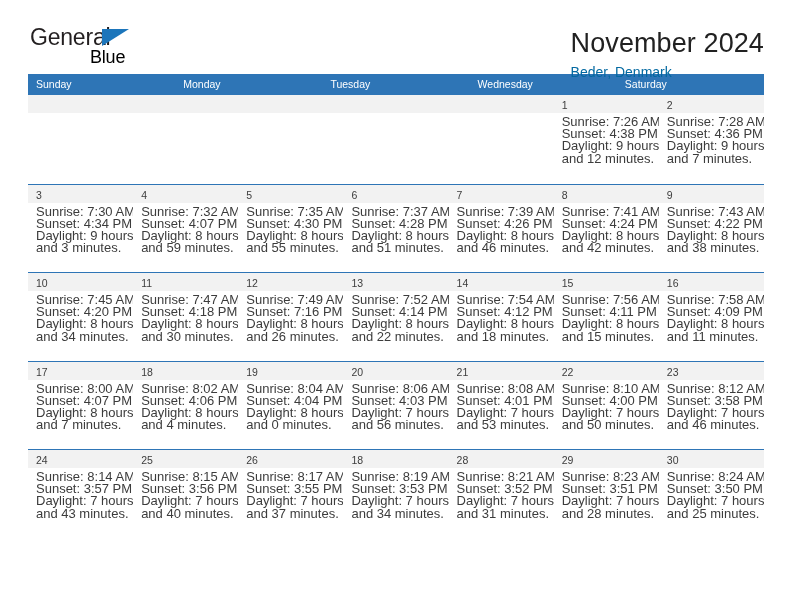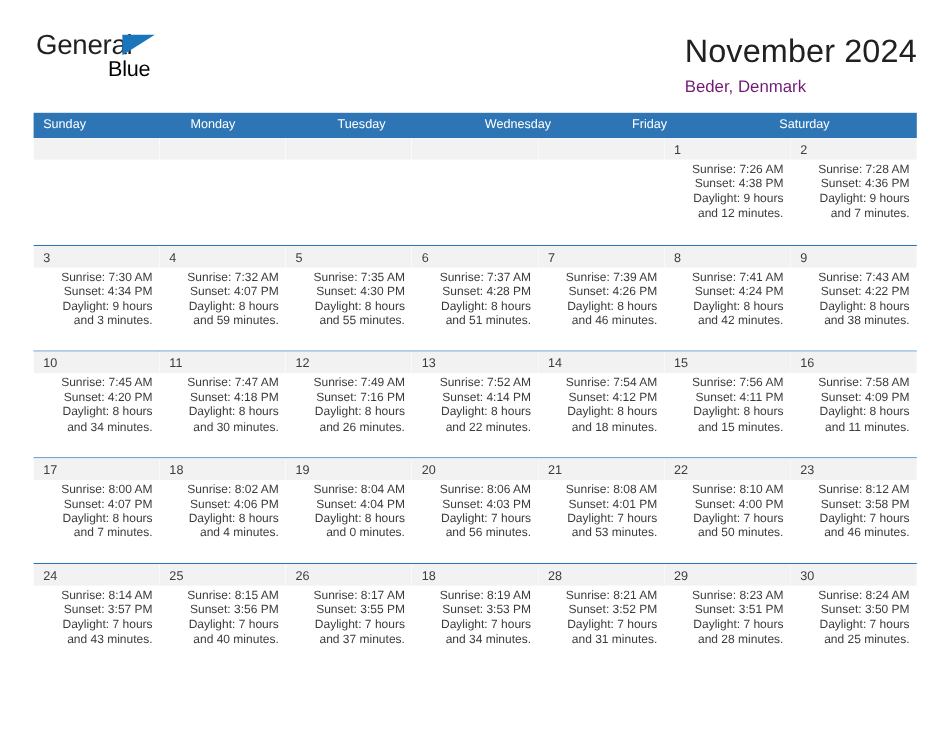--- a/index.html
+++ b/index.html
@@ -64,29 +64,29 @@
   }
   .month-title {
     font-size: 27px;
     color: #212121;
     line-height: 1.15;
     font-weight: normal;
     letter-spacing: 0.1px;
   }
   .location {
     font-size: 14px;
-    color: #701a75;
+    color: #0369a1;
     margin-top: 5px;
     line-height: 1.15;
   }
 
   
   .calendar {
     width: 736px;
-    margin-top: 20px;
+    margin-top: 0;
   }
   .weekday-row {
     display: flex;
     background: #2e75b6;
     height: 21px;
   }
   .weekday {
     flex: 1 1 0;
     color: #ffffff;
     font-size: 10.5px;
@@ -115,24 +115,23 @@
     background: #f2f2f2;
     padding-left: 8px;
   }
   .daynum {
     font-size: 10.5px;
     color: #3c3c3c;
     line-height: 18px;
   }
   .day-info {
     padding: 3px 6px 0 8px;
-    font-size: 10px;
+    font-size: 13px;
     line-height: 12.2px;
     color: #3c3c3c;
-    text-align: right;
   }
   .day-info div { white-space: nowrap; }
 </style>
 </head>
 <body>
 
 <div class="page">
 
   <div class="header">
 
@@ -149,21 +148,20 @@
 
   </div>
 
   <div class="calendar">
 
     <div class="weekday-row">
       <div class="weekday">Sunday</div>
       <div class="weekday">Monday</div>
       <div class="weekday">Tuesday</div>
       <div class="weekday">Wednesday</div>
-      <div class="weekday">Friday</div>
       <div class="weekday">Saturday</div>
     </div>
 
     <div id="weeks-container">
         <div class="week-row first">
           <div class="day-cell empty">
             <div class="daynum-band"></div>
           </div>
           <div class="day-cell empty">
             <div class="daynum-band"></div>

